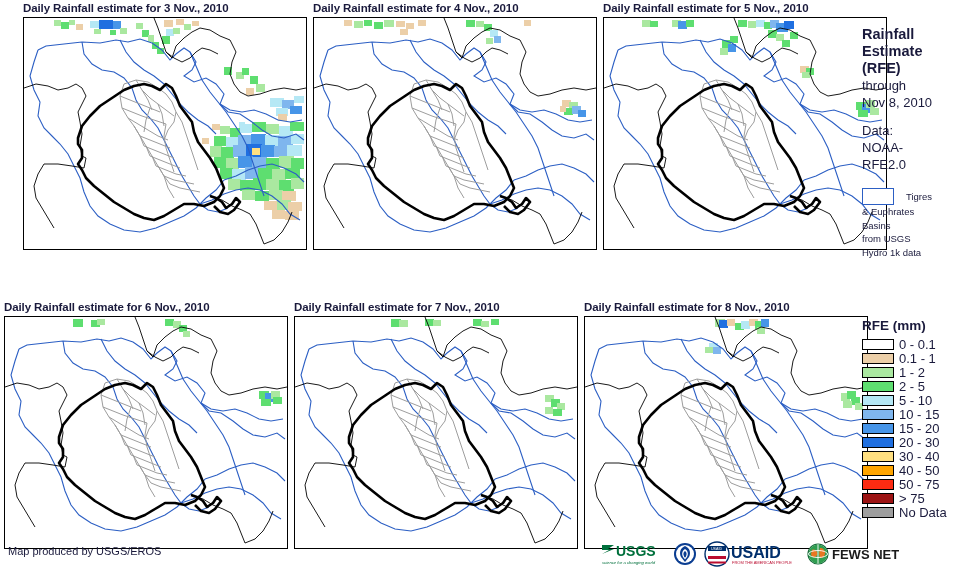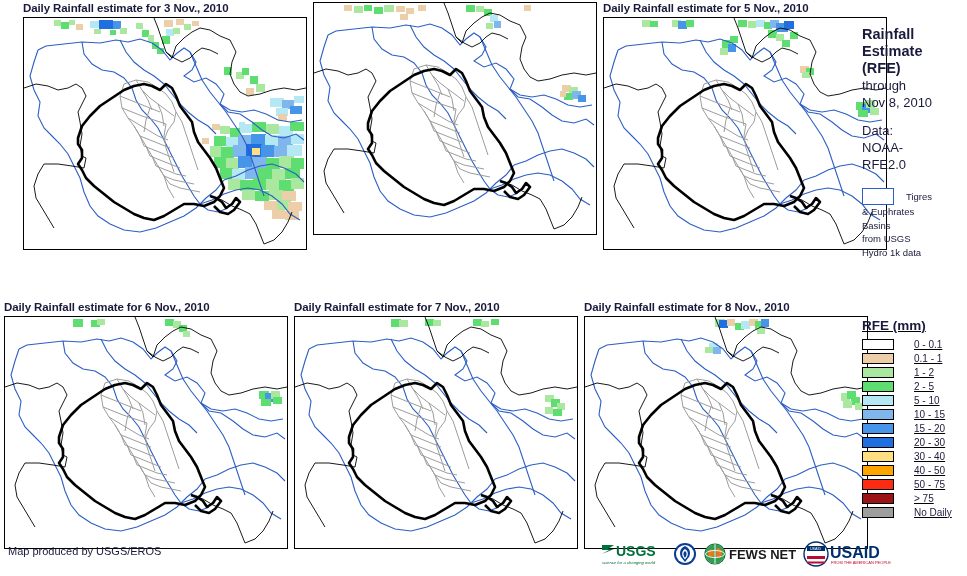--- a/index.html
+++ b/index.html
@@ -103,44 +103,43 @@
     line-height: 12.5px;
     margin-top: 1px;
   }
 
   
   #rfe-legend {
     position: absolute;
     left: 0;
     top: 318px;
     width: 105px;
-    text-decoration: underline;
   }
   .legend-title {
     font-size: 13.5px;
     font-weight: bold;
     color: #1a1a3c;
     margin-bottom: 4px;
   }
   .legend-row {
     height: 14px;
     display: flex;
     align-items: center;
   }
   .legend-swatch {
     width: 32px;
     height: 11px;
     border: 1px solid #000000;
     box-sizing: border-box;
     flex: none;
   }
   .legend-label {
-    font-size: 10px;
+    font-size: 13px;
     color: #1a1a3c;
-    margin-left: 20px;
+    margin-left: 5px;
     white-space: nowrap;
   }
 
   
   #footer-credit {
     position: absolute;
     left: 8px;
     top: 545px;
     font-size: 11px;
     color: #1a1a3c;
@@ -298,20 +297,21 @@
         </g>
         <g fill="none" stroke="#000000" stroke-width="2.6" stroke-linejoin="round">
           <path d="M54,120 L58,108 L66,98 L76,88 L88,80 L100,72 L110,68 L120,66 L128,68 L136,72 L142,66 L148,70 L152,78 L156,88 L162,96 L168,104 L170,114 L174,124 L180,132 L186,140 L192,150 L196,160 L200,170 L196,178 L190,184 L180,188 L170,186 L160,186 L150,192 L140,198 L130,202 L120,200 L110,196 L100,190 L90,184 L80,176 L70,168 L62,160 L58,152 L54,146 L58,140 L58,132 L54,126 Z"></path>
           <path d="M186,178 L192,180 L198,184 L202,190 L208,186 L212,180 L216,184 L210,192 L204,196 L196,194 L190,188"></path>
         </g>
       </svg>
     </div>
   </div>
 
   <div class="map-panel r0 c1">
+    <div class="panel-title">Daily Rainfall estimate for 4 Nov., 2010</div>
     <div class="panel-frame">
       <svg width="282" height="231" viewBox="0 0 282 231">
         <g>
           <rect x="30" y="2" width="8" height="6" fill="#eccfa8"></rect>
           <rect x="40" y="3" width="9" height="7" fill="#aae8a0"></rect>
           <rect x="50" y="2" width="8" height="6" fill="#5ede70"></rect>
           <rect x="60" y="4" width="9" height="7" fill="#5ede70"></rect>
           <rect x="70" y="2" width="10" height="7" fill="#aae8a0"></rect>
           <rect x="82" y="3" width="9" height="6" fill="#eccfa8"></rect>
           <rect x="92" y="5" width="8" height="6" fill="#eccfa8"></rect>
@@ -735,21 +735,21 @@
     <div class="legend-row">
       <span class="legend-swatch" style="background:#fc2b12"></span>
       <span class="legend-label">50 - 75</span>
     </div>
     <div class="legend-row">
       <span class="legend-swatch" style="background:#9c1313"></span>
       <span class="legend-label">&gt; 75</span>
     </div>
     <div class="legend-row">
       <span class="legend-swatch" style="background:#9e9e9e"></span>
-      <span class="legend-label">No Daily</span>
+      <span class="legend-label">No Data</span>
     </div>
   </div>
 </div>
 
 <div id="footer-credit">Map produced by USGS/EROS</div>
 
 <div id="logo-bar">
 
   <div class="logo">
     <svg width="66" height="26" viewBox="0 0 66 26">
@@ -759,42 +759,42 @@
     </svg>
   </div>
 
   <div class="logo">
     <svg width="24" height="24" viewBox="0 0 24 24">
       <circle cx="12" cy="12" r="11" fill="#0a3d91"></circle>
       <circle cx="12" cy="12" r="9" fill="#ffffff"></circle>
       <path d="M12,4 C17,6 18,11 16,15 L12,20 L8,15 C6,11 7,6 12,4 Z" fill="#0a3d91"></path>
       <path d="M12,7 C15,8.5 15.5,12 14,15 L12,17.5 L10,15 C8.5,12 9,8.5 12,7 Z" fill="#ffffff"></path>
       <path d="M12,9 C13.8,10 14,12.2 13,14.2 L12,15.8 L11,14.2 C10,12.2 10.2,10 12,9 Z" fill="#0a3d91"></path>
-    </svg>
-  </div>
-
-  <div class="logo">
-    <svg width="92" height="24" viewBox="0 0 92 24">
-      <circle cx="11" cy="12" r="10" fill="#ffffff" stroke="#1a6b3c" stroke-width="1.2"></circle>
-      <path d="M11,2.5 A9.5,9.5 0 0,1 20.5,12 A9.5,9.5 0 0,1 11,21.5 A9.5,9.5 0 0,1 1.5,12 A9.5,9.5 0 0,1 11,2.5 Z" fill="#2f9e50"></path>
-      <path d="M5,8 C7,7 9,8 10,10 C11,12 10,14 8,15 C6,16 4,14 4,12 Z" fill="#e87722"></path>
-      <path d="M13,6 C16,6 18,8 18,11 C18,14 16,16 13,16 C12,14 12,10 13,6 Z" fill="#e87722"></path>
-      <ellipse cx="11" cy="12" rx="9.5" ry="3.5" fill="none" stroke="#ffffff" stroke-width="0.9"></ellipse>
-      <path d="M11,2.5 L11,21.5" stroke="#ffffff" stroke-width="0.9" fill="none"></path>
-      <text x="25" y="17" font-family="Liberation Sans, sans-serif" font-size="13" font-weight="bold" fill="#1a1a1a">FEWS NET</text>
     </svg>
   </div>
 
   <div class="logo">
     <svg width="96" height="26" viewBox="0 0 96 26">
       <circle cx="13" cy="13" r="12" fill="#ffffff" stroke="#002f6c" stroke-width="1.4"></circle>
       <rect x="4" y="5" width="18" height="5" fill="#002f6c"></rect>
       <rect x="4" y="11" width="18" height="4" fill="#ffffff"></rect>
       <rect x="4" y="15" width="18" height="3" fill="#ba0c2f"></rect>
       <rect x="4" y="18" width="18" height="2.5" fill="#ffffff"></rect>
       <rect x="4" y="20.5" width="18" height="2" fill="#ba0c2f"></rect>
       <text x="7" y="9.2" font-family="Liberation Sans, sans-serif" font-size="3.6" fill="#ffffff">USAID</text>
       <text x="27" y="17" font-family="Liberation Sans, sans-serif" font-size="16" font-weight="bold" fill="#002f6c">USAID</text>
       <text x="28" y="23" font-family="Liberation Sans, sans-serif" font-size="4" fill="#ba0c2f">FROM THE AMERICAN PEOPLE</text>
     </svg>
   </div>
 
+  <div class="logo">
+    <svg width="92" height="24" viewBox="0 0 92 24">
+      <circle cx="11" cy="12" r="10" fill="#ffffff" stroke="#1a6b3c" stroke-width="1.2"></circle>
+      <path d="M11,2.5 A9.5,9.5 0 0,1 20.5,12 A9.5,9.5 0 0,1 11,21.5 A9.5,9.5 0 0,1 1.5,12 A9.5,9.5 0 0,1 11,2.5 Z" fill="#2f9e50"></path>
+      <path d="M5,8 C7,7 9,8 10,10 C11,12 10,14 8,15 C6,16 4,14 4,12 Z" fill="#e87722"></path>
+      <path d="M13,6 C16,6 18,8 18,11 C18,14 16,16 13,16 C12,14 12,10 13,6 Z" fill="#e87722"></path>
+      <ellipse cx="11" cy="12" rx="9.5" ry="3.5" fill="none" stroke="#ffffff" stroke-width="0.9"></ellipse>
+      <path d="M11,2.5 L11,21.5" stroke="#ffffff" stroke-width="0.9" fill="none"></path>
+      <text x="25" y="17" font-family="Liberation Sans, sans-serif" font-size="13" font-weight="bold" fill="#1a1a1a">FEWS NET</text>
+    </svg>
+  </div>
+
 </div>
 
 </body></html>

